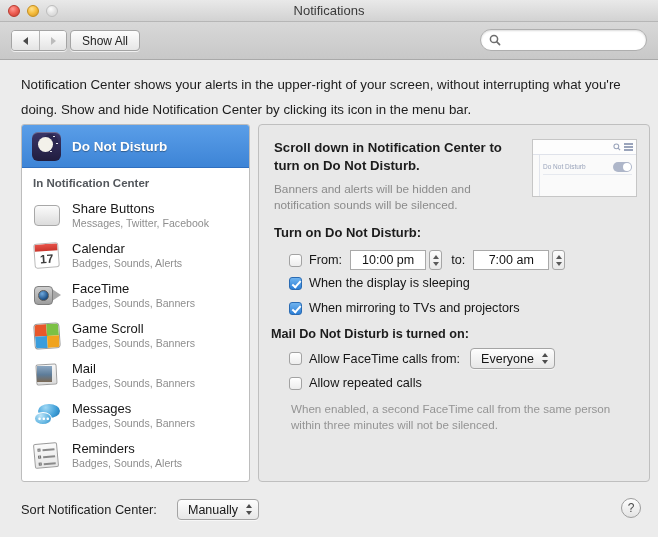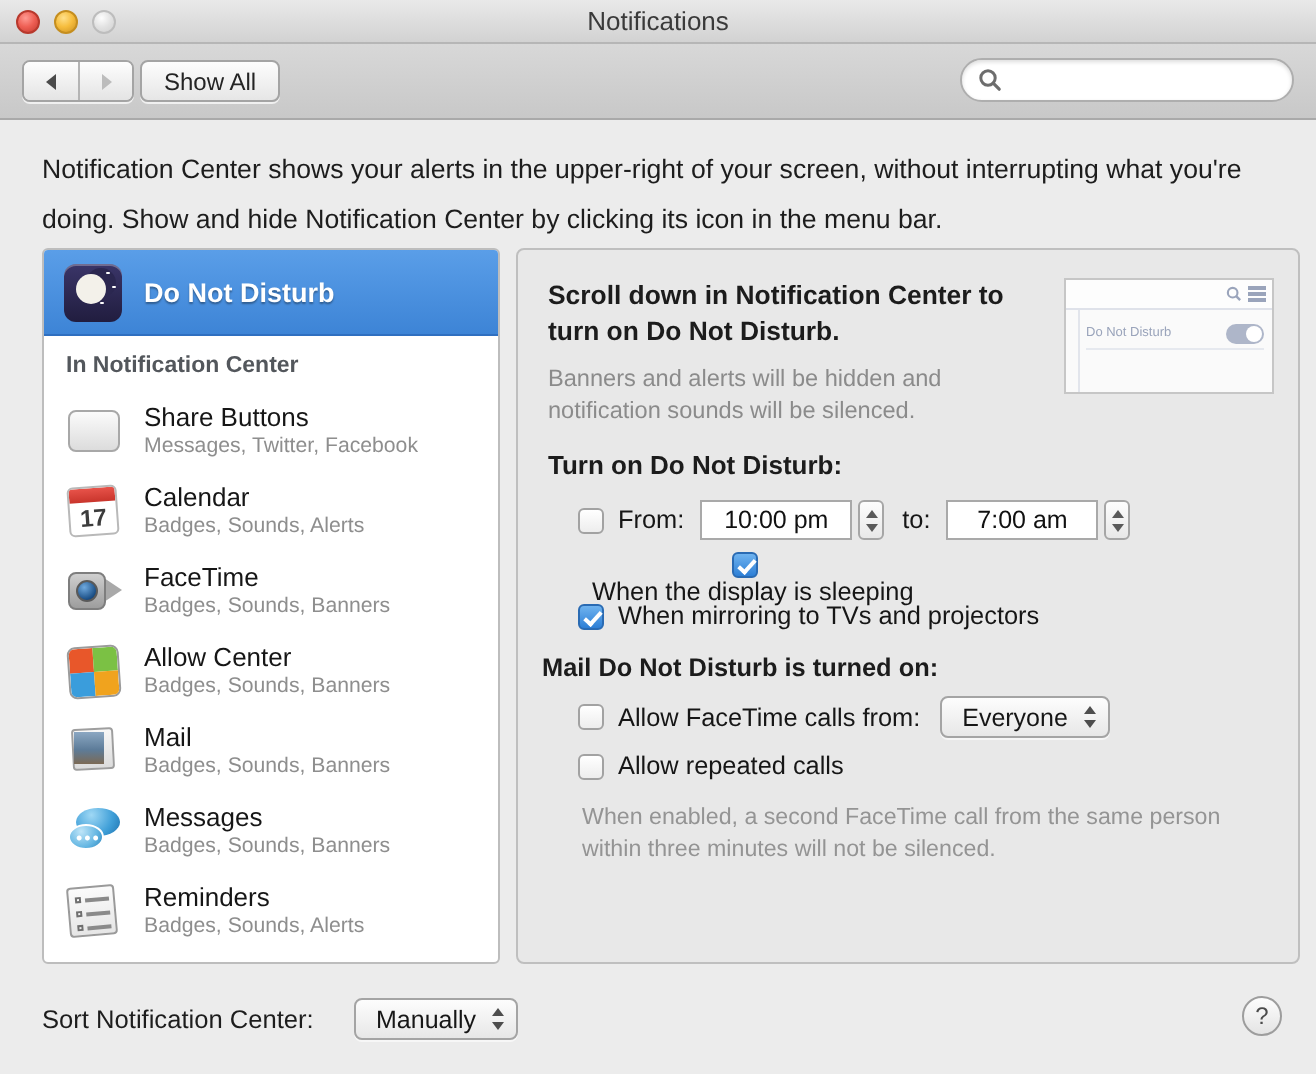--- a/index.html
+++ b/index.html
@@ -478,21 +478,21 @@
   <div class="app-row">
     <div class="app-icon">
       <div class="ic-gc">
           <span class="q1"></span>
           <span class="q2"></span>
           <span class="q3"></span>
           <span class="q4"></span>
         </div>
     </div>
     <div class="app-text">
-      <div class="app-name">Allow Center</div>
+      <div class="app-name">Game Scroll</div>
       <div class="app-sub">Badges, Sounds, Banners</div>
     </div>
   </div>
 
   <div class="app-row">
     <div class="app-icon">
       <div class="ic-mail">
           <span class="frame"></span>
           <span class="photo"></span>
         </div>
@@ -571,21 +571,21 @@
         <span class="dn"></span>
     </span>
     <span class="cblabel" style="margin-left:9px;">to:</span>
     <input class="timefield" style="margin-left: 8px;" value="7:00 am">
     <span class="stepper">
       <span class="up"></span>
         <span class="dn"></span>
     </span>
   </div>
 
-  <div class="cbrow" style="left:30px; top:151px;flex-direction:column;">
+  <div class="cbrow" style="left:30px; top:151px;">
     <span class="cb on"></span>
     <span class="cblabel">When the display is sleeping</span>
   </div>
 
   <div class="cbrow" style="left:30px; top:176px;">
     <span class="cb on"></span>
     <span class="cblabel">When mirroring to TVs and projectors</span>
   </div>
 
   <div class="p-head3">Mail Do Not Disturb is turned on:</div>

